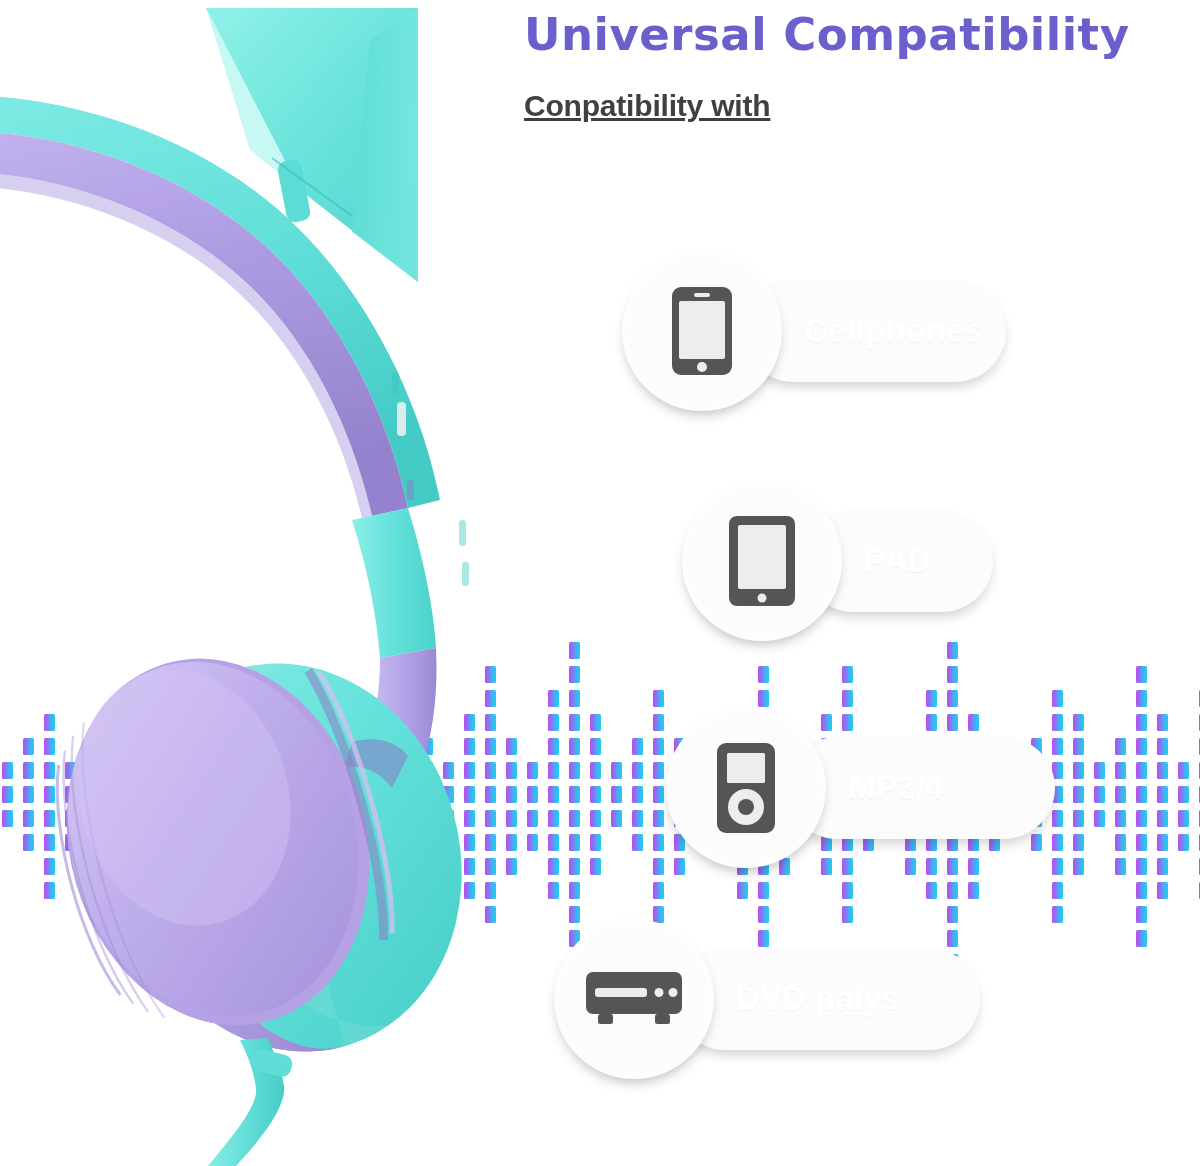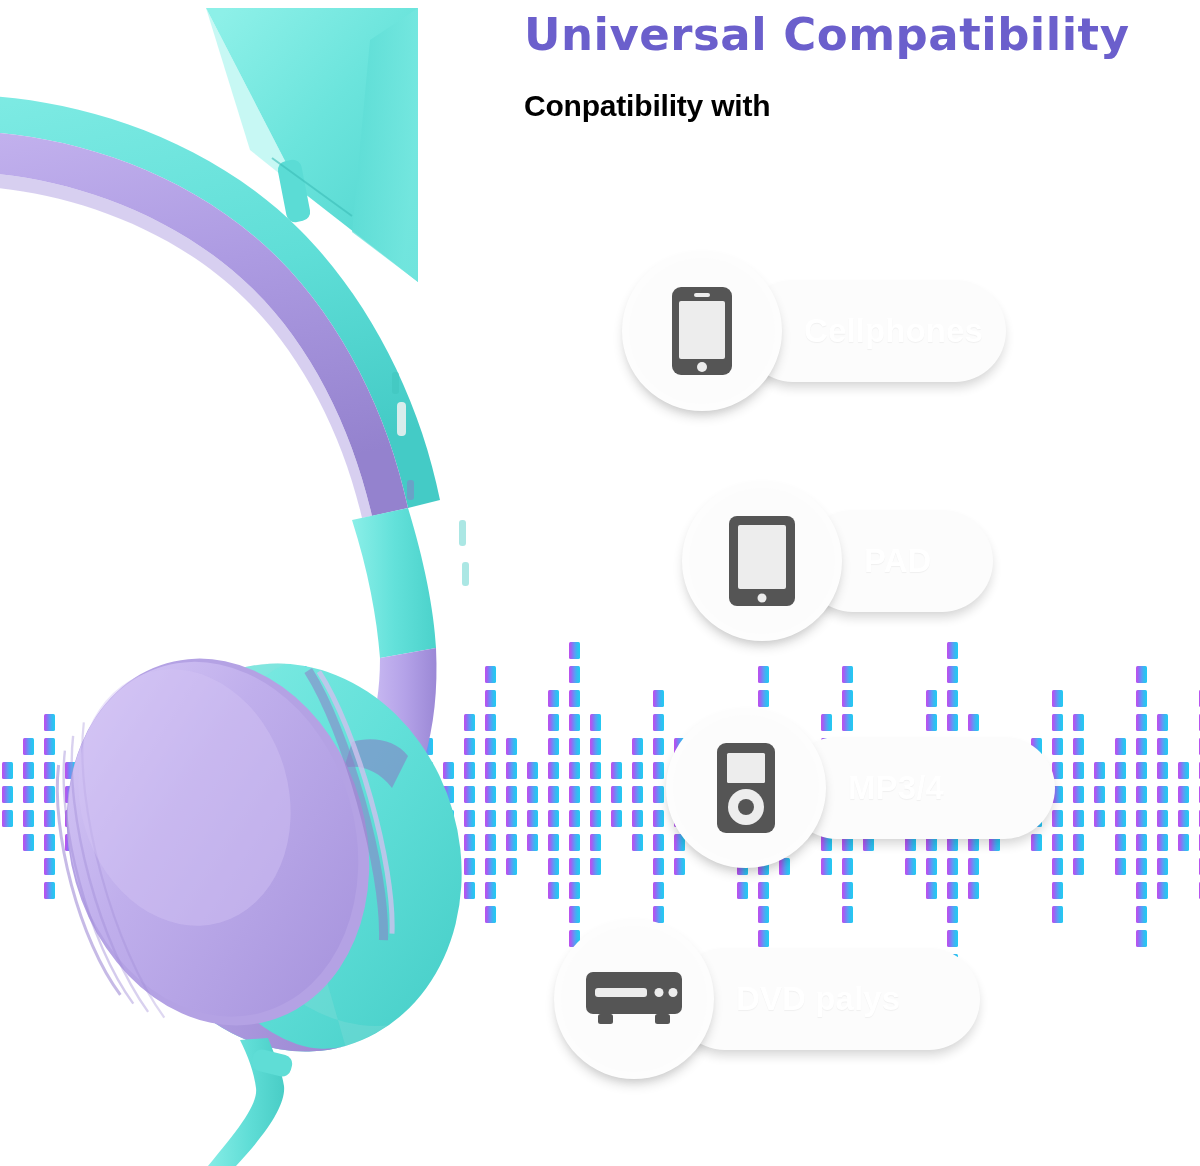--- a/index.html
+++ b/index.html
@@ -23,22 +23,23 @@
 
   
   #headline { position: absolute; left: 524px; top: 8px; width: 676px; z-index: 5; }
   #title {
     font-family: "DejaVu Sans", sans-serif;
     font-size: 45px; font-weight: bold; letter-spacing: 0.5px;
     color: #6B5FCC; line-height: 1.22; white-space: nowrap;
   }
   .sub {
     font-family: "Liberation Sans", sans-serif;
-    font-weight: bold; color: #000000;
+    font-weight: bold; color: #404040;
     letter-spacing: -0.2px;
+    text-decoration: underline;
   }
   #sub1 { font-size: 30px; margin-top: 26px; }
   #sub2 { font-size: 25.5px; margin-top: 22px; white-space: nowrap; }
 
   
   .badge {
     position: absolute; z-index: 6; display: flex; align-items: center;
   }
   .badge-circle {
     position: relative; z-index: 3; flex: 0 0 auto;

